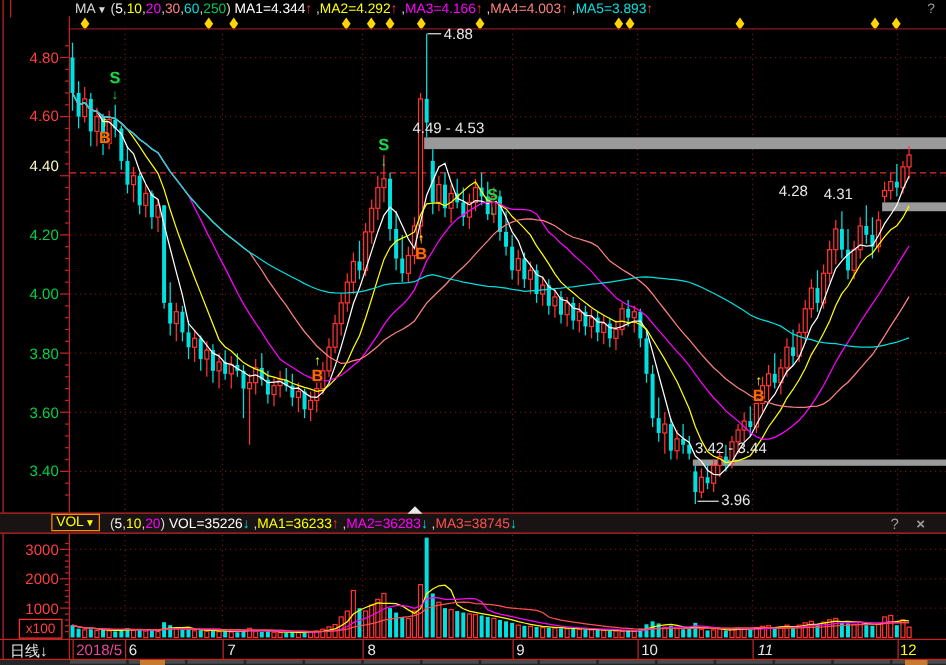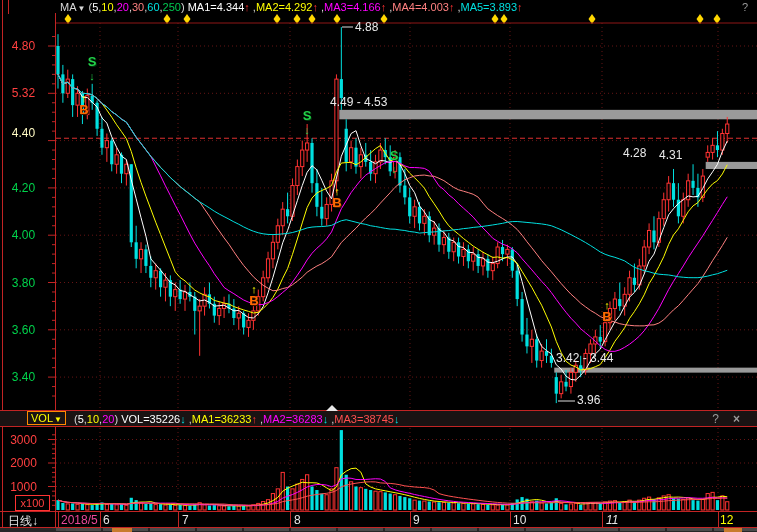--- a/index.html
+++ b/index.html
@@ -4,28 +4,28 @@
 <style>
   html,body{margin:0;padding:0;background:#000;}
   #app{position:relative;width:757px;height:532px;background:#000;overflow:hidden;
        font-family:"Liberation Sans",sans-serif;}
   .hbar{position:absolute;left:0;width:757px;font-size:11px;white-space:nowrap;}
   #main-header{top:0;height:14px;line-height:14px;padding-left:60px;background:#000;color:#d8d8d8;box-sizing:border-box;}
   #main-header .dd,#vol-header .dd{font-size:8px;margin-left:1px;}
   .seg b{font-weight:bold;}
   .help{position:absolute;right:9px;top:0;color:#9a9a9a;}
   #chart-svg{position:absolute;left:0;top:0;}
-  .pa{position:absolute;left:0;width:47px;text-align:center;font-size:12px;line-height:14px;}
+  .pa{position:absolute;left:0;width:47px;text-align:right;font-size:12px;line-height:14px;}
   .anno{position:absolute;color:#e8e8e8;font-size:12px;white-space:nowrap;}
   .mk{position:absolute;width:14px;text-align:center;line-height:11px;}
   .mk-B{color:#ff6a00;font-weight:bold;font-size:13px;text-shadow:1px 1px 0 #3c1400;}
   .mk-S{color:#22d24a;font-weight:bold;font-size:13px;text-shadow:1px 1px 0 #00320a;}
   .mk-up{color:#ffff00;font-weight:bold;font-size:11px;}
   .mk-dn{color:#22d24a;font-weight:bold;font-size:11px;}
-  #vol-header{top:410px;height:17px;line-height:15px;background:#1a1313;border-top:1px solid #c22424;border-bottom:1px solid #c22424;box-sizing:border-box;padding-left:27px;color:#d8d8d8;}
+  #vol-header{top:410px;height:17px;line-height:15px;background:#1a1313;border-top:1px solid #c22424;border-bottom:1px solid #c22424;box-sizing:border-box;padding-left:41px;color:#d8d8d8;}
   .volbox{display:inline-block;border:1px solid #ff8a00;color:#ffff00;padding:0 3px;height:12px;line-height:12px;margin-right:5px;vertical-align:1px;}
   .vhicon{position:absolute;top:1px;color:#9a9a9a;font-size:12px;}
   #vol-help{right:38px;} #vol-close{right:17px;font-weight:bold;}
   #vol-unit{position:absolute;left:15px;top:495px;width:33px;height:14px;border:1px solid #ff3232;
             color:#ff4040;font-size:11px;line-height:14px;text-align:center;background:#000;}
   #date-bar{position:absolute;top:512px;left:0;width:757px;height:15px;font-size:12px;color:#e6e6e6;}
   #period-box{position:absolute;left:8px;top:1px;color:#e6e6e6;}
   .tl-label{position:absolute;top:1px;}
   .tl-sep{position:absolute;top:0;width:1px;height:15px;background:#c22424;}
   #bottom-strip{position:absolute;top:528px;left:0;width:757px;height:4px;background:#262626;}
@@ -570,21 +570,21 @@
       <line x1="55" y1="23" x2="757" y2="23" stroke="#8f1717"></line>
       <line x1="2.5" y1="0" x2="2.5" y2="528" stroke="#c22424"></line>
       <line x1="8.5" y1="0" x2="8.5" y2="14" stroke="#c22424"></line>
       <line x1="55.5" y1="13" x2="55.5" y2="528" stroke="#c22424"></line>
       <line x1="0" y1="511.5" x2="757" y2="511.5" stroke="#c22424"></line>
       <line x1="0" y1="527.5" x2="757" y2="527.5" stroke="#c22424"></line>
     </svg>
 
   <div id="price-axis">
       <div class="pa" style="top: 39px; color: rgb(255, 64, 64);">4.80</div>
-      <div class="pa" style="top: 86.3px; color: rgb(255, 64, 64);">5.32</div>
+      <div class="pa" style="top: 86.3px; color: rgb(255, 64, 64);">4.60</div>
       <div class="pa" style="top: 126px; color: #fef9c3;">4.40</div>
       <div class="pa" style="top: 180.9px; color: rgb(0, 210, 75);">4.20</div>
       <div class="pa" style="top: 228.2px; color: rgb(0, 210, 75);">4.00</div>
       <div class="pa" style="top: 275.5px; color: rgb(0, 210, 75);">3.80</div>
       <div class="pa" style="top: 322.8px; color: rgb(0, 210, 75);">3.60</div>
       <div class="pa" style="top: 370.1px; color: rgb(0, 210, 75);">3.40</div>
     </div>
   <div id="vol-axis">
       <div class="pa" style="top: 432.5px; color: rgb(255, 64, 64);">3000</div>
       <div class="pa" style="top: 456px; color: rgb(255, 64, 64);">2000</div>

